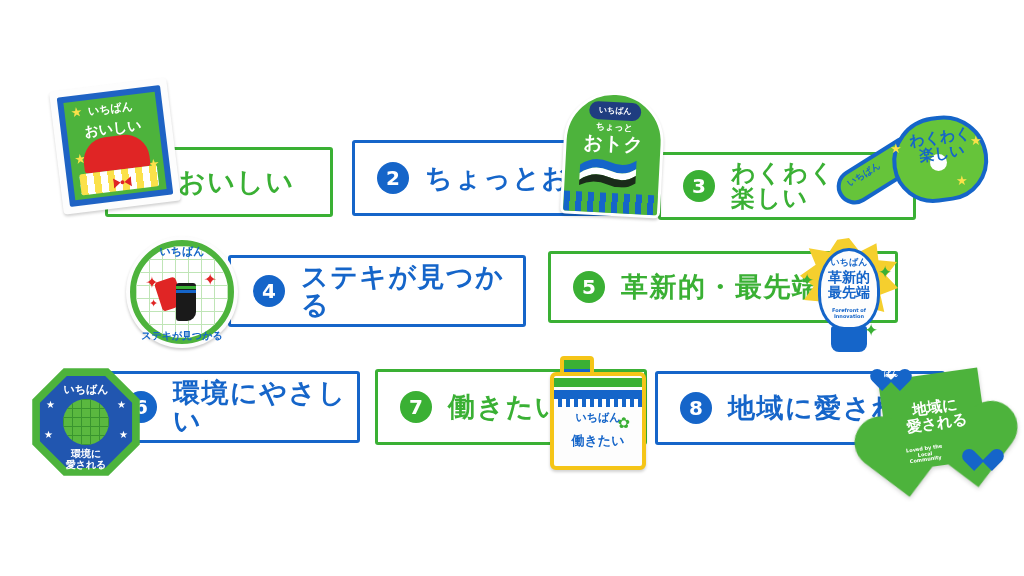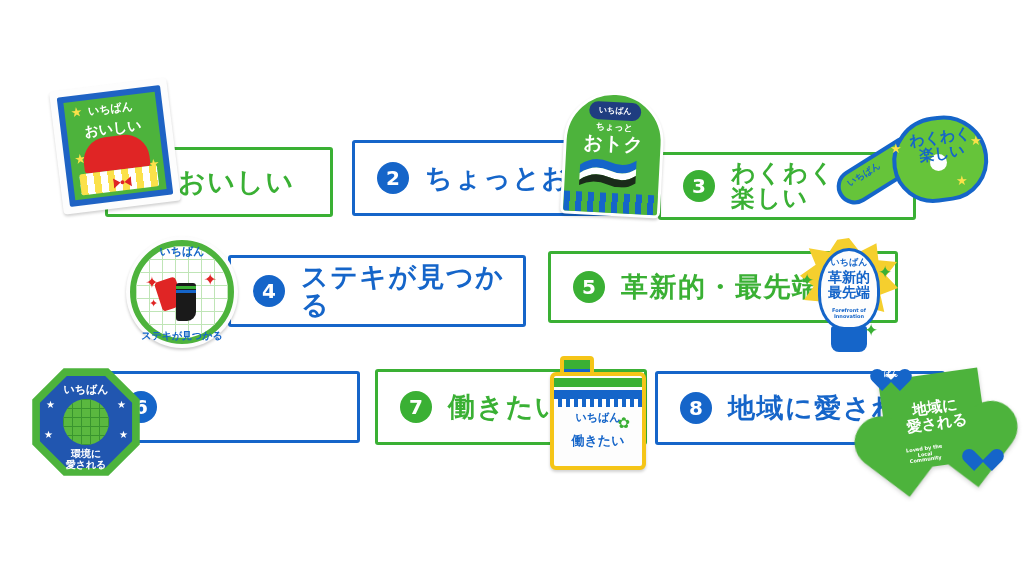--- a/index.html
+++ b/index.html
@@ -194,20 +194,21 @@
     <div class="label blue">ステキが見つかる</div>
   </div>
 
   <div class="frame green" style="left:548px;top:251px;width:350px;height:72px;">
     <div class="num green">5</div>
     <div class="label green">革新的・最先端</div>
   </div>
 
   <div class="frame blue" style="left:100px;top:371px;width:260px;height:72px;">
     <div class="num blue">6</div>
+    <div class="label blue">環境にやさしい</div>
   </div>
 
   <div class="frame green" style="left:375px;top:369px;width:272px;height:76px;">
     <div class="num green">7</div>
     <div class="label green">働きたい</div>
   </div>
 
   <div class="frame blue" style="left:655px;top:371px;width:290px;height:74px;">
     <div class="num blue">8</div>
     <div class="label blue">地域に愛される</div>

